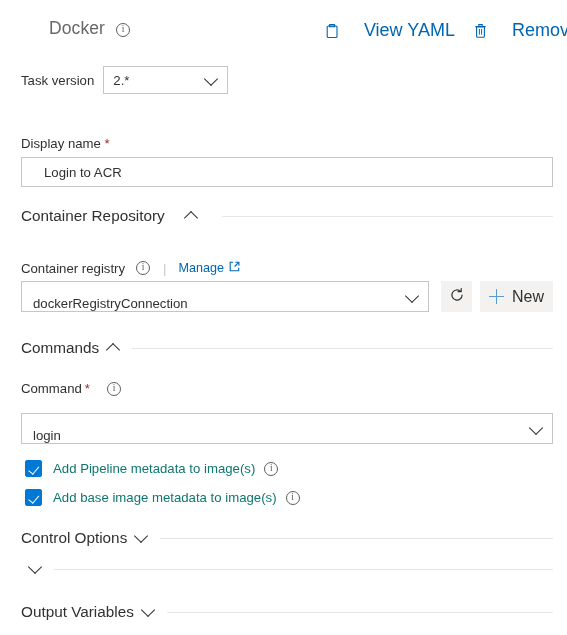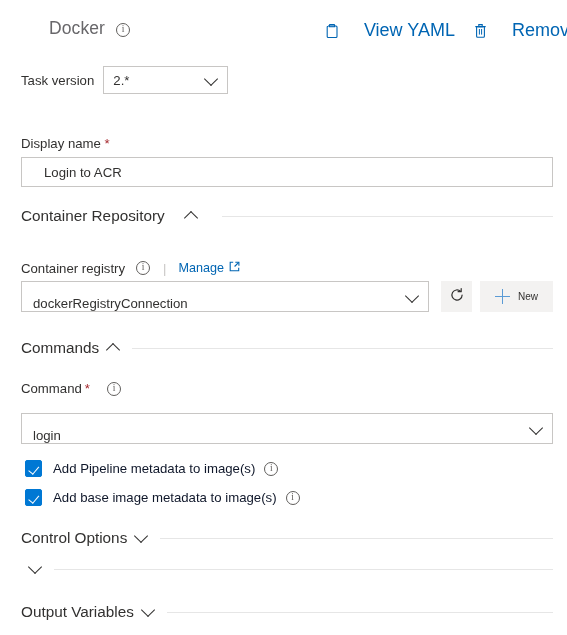--- a/index.html
+++ b/index.html
@@ -222,21 +222,21 @@
     position: absolute;
     background: #f3f2f1;
     border: none;
     box-sizing: border-box;
     display: flex;
     align-items: center;
     justify-content: center;
     gap: 8px;
     cursor: pointer;
     font-family: "Liberation Sans", sans-serif;
-    font-size: 10px;
+    font-size: 16px;
     color: #323130;
     padding: 0 12px;
   }
   .plus {
     position: relative;
     width: 15px;
     height: 15px;
     flex: none;
   }
   .plus::before, .plus::after {
@@ -282,21 +282,21 @@
     left: 5px;
     top: 2.5px;
     width: 4.5px;
     height: 8.5px;
     border-right: 1.6px solid #fff;
     border-bottom: 1.6px solid #fff;
     transform: rotate(40deg);
   }
   .cb-label {
     font-size: 13.2px;
-    color: #0f172a;
+    color: #0f766e;
     margin-left: 11px;
     white-space: nowrap;
   }
   .cb-info { margin-left: 9px; display: inline-flex; }
 </style>
 </head>
 <body>
 
 <div class="page">
 

